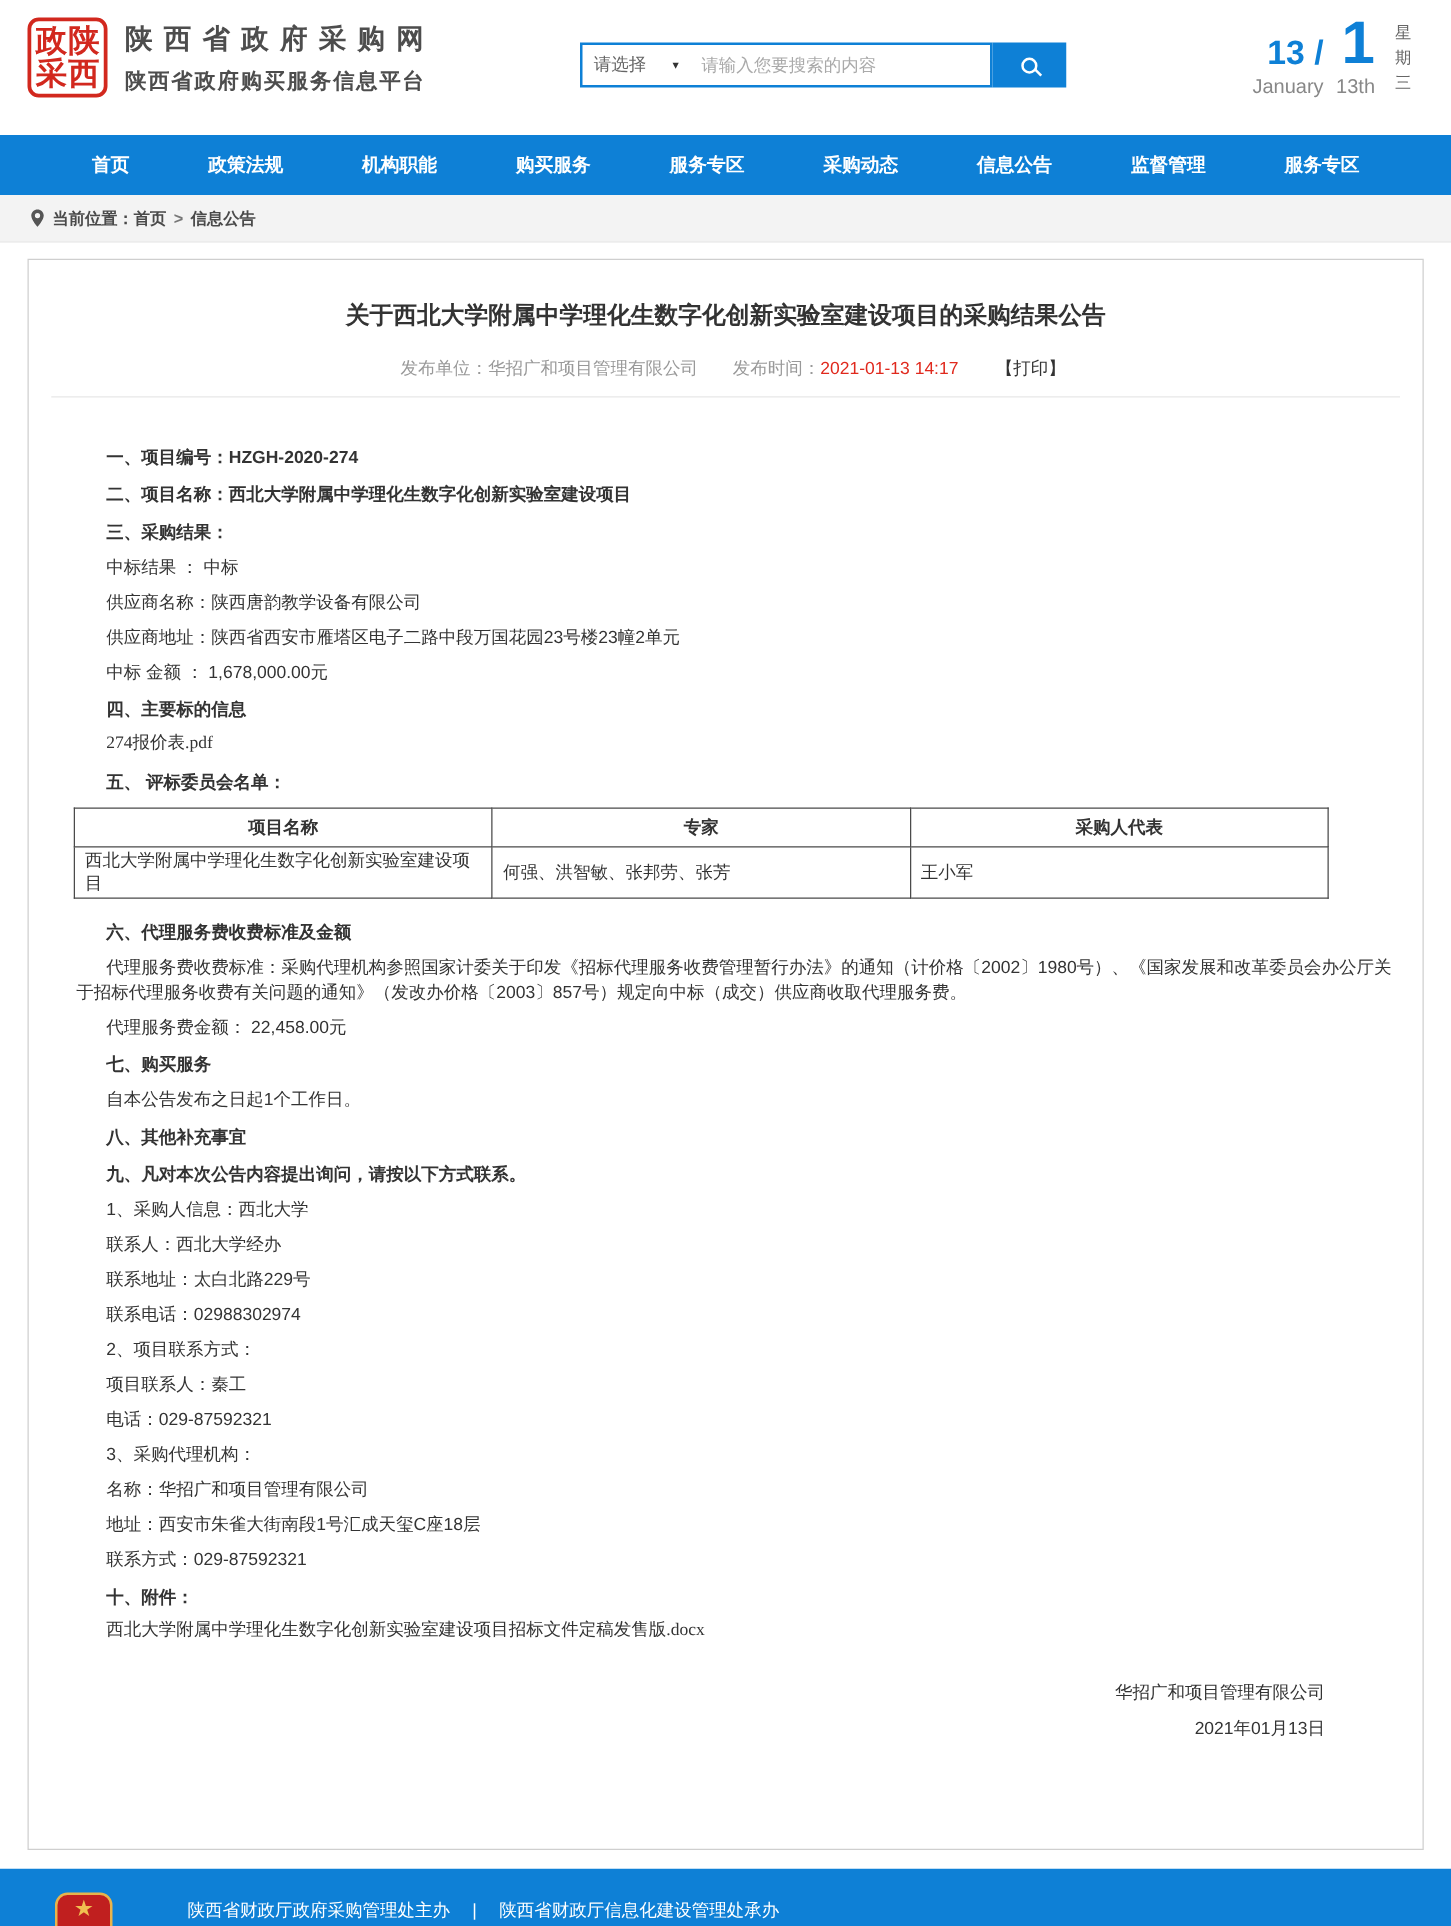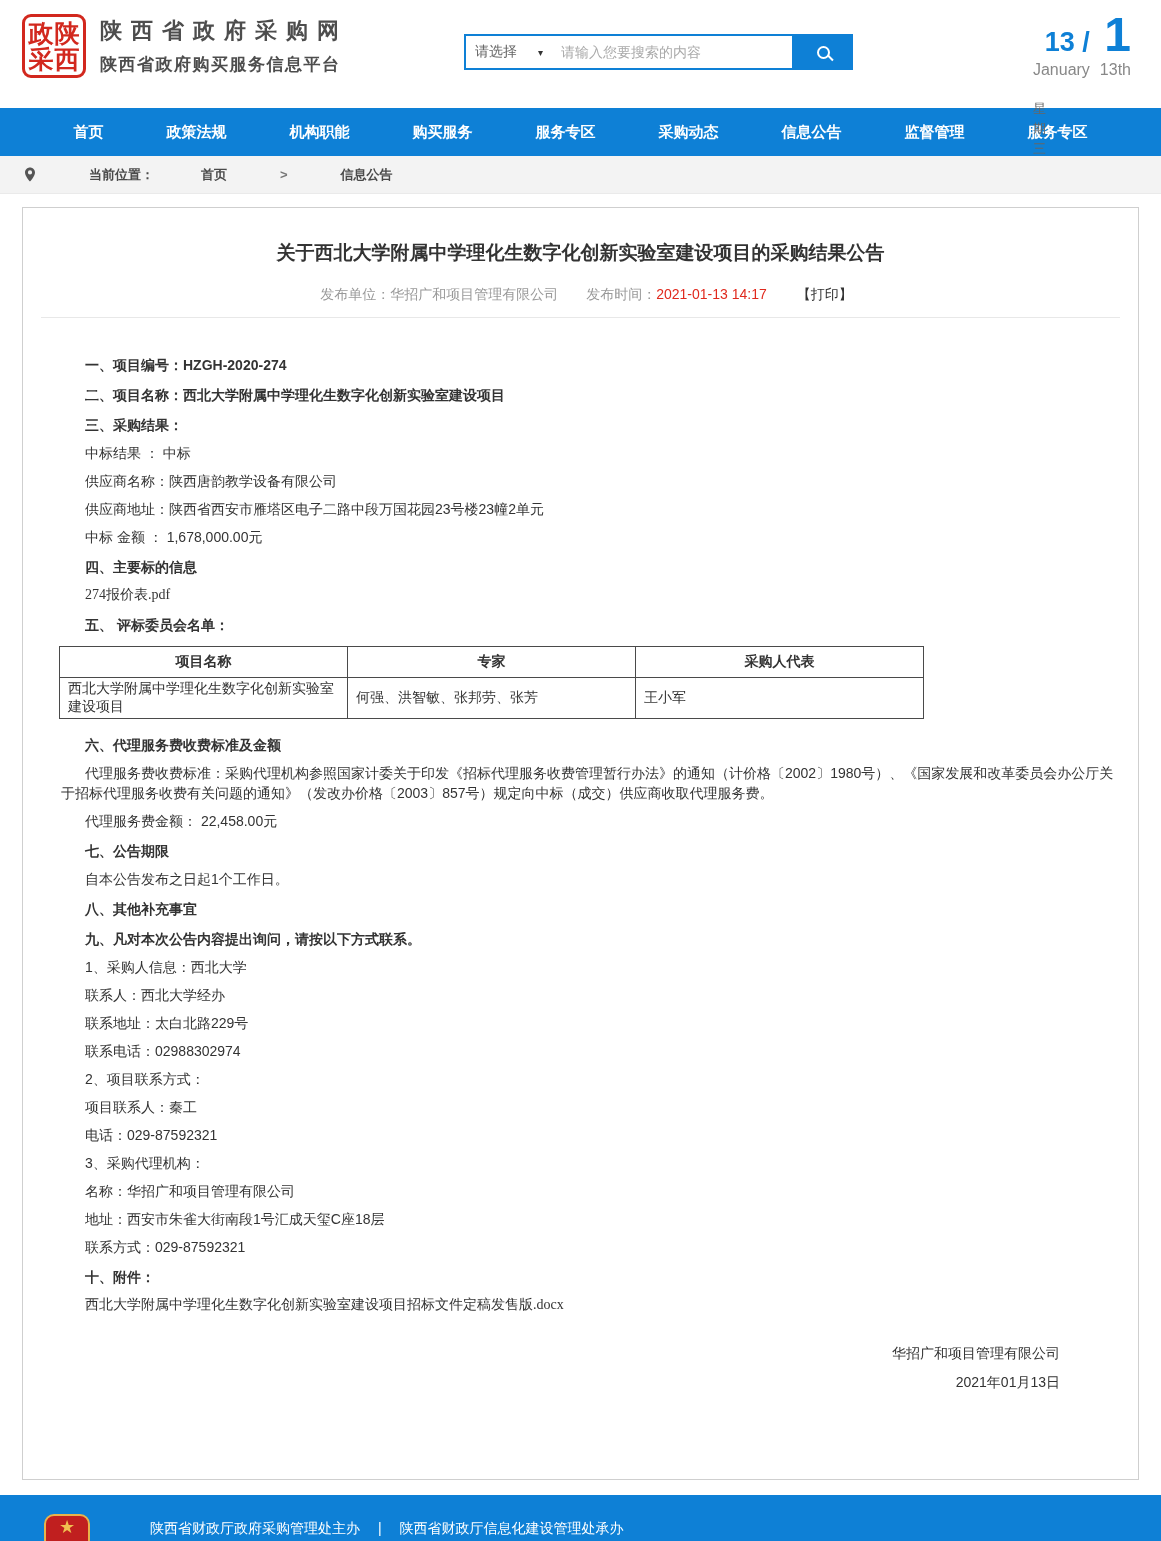--- a/index.html
+++ b/index.html
@@ -34,50 +34,50 @@
     padding:0 9px;font-size:14px;color:#666;cursor:pointer;}
   .search-select .caret{font-size:10px;color:#333;}
   .search-input{flex:1;border:none;outline:none;font-size:14px;color:#333;padding:0 9px;min-width:0;}
   .search-input::placeholder{color:#aaa;}
   .search-btn{width:59px;background:var(--primary);border:none;cursor:pointer;
     display:flex;align-items:center;justify-content:center;}
   .mag-icon{position:relative;width:13px;height:13px;border:2px solid #fff;border-radius:50%;display:inline-block;}
   .mag-icon::after{content:"";position:absolute;width:7px;height:2px;background:#fff;
     transform:rotate(45deg);right:-6px;bottom:-2px;}
   
-  .date-block{position:absolute;right:30px;top:12px;display:flex;gap:16px;align-items:flex-start;flex-direction:column;}
+  .date-block{position:absolute;right:30px;top:12px;display:flex;gap:16px;align-items:flex-start;}
   .date-cols{display:flex;gap:10px;align-items:flex-end;}
   .date-col{display:flex;flex-direction:column;align-items:flex-end;}
   .dn{font-size:27px;font-weight:bold;color:var(--primary);line-height:1.1;}
   .dbig{font-size:48px;font-weight:bold;color:var(--primary);line-height:0.95;}
   .de{font-size:16px;color:#888;margin-top:3px;}
   .weekday{width:15px;font-size:13px;color:#666;line-height:1.55;word-break:break-all;margin-top:4px;}
   
   .main-nav{height:48px;background:var(--primary);display:flex;align-items:center;
     justify-content:space-around;padding:0 42px;}
   .nav-item{color:#fff;font-size:15px;font-weight:bold;cursor:pointer;white-space:nowrap;}
   
   .breadcrumb-bar{height:38px;background:#f3f3f3;border-bottom:1px solid #eaeaea;
-    display:flex;align-items:center;padding:0 24px;font-size:13px;font-weight:bold;color:#4a4a4a;gap:47px;}
+    display:flex;align-items:center;padding:0 24px;font-size:13px;font-weight:bold;color:#4a4a4a;}
   .breadcrumb-bar .pin{display:inline-flex;margin-right:6px;}
   .crumb{cursor:pointer;}
   .crumb-sep{margin:0 6px;color:#777;}
   
   .card{margin:13px 22px 15px;border:1px solid #cfcfcf;background:#fff;min-height:1273px;padding-bottom:44px;}
   .article-title{text-align:center;font-size:19px;font-weight:bold;color:#333;margin:32px 40px 0;line-height:1.4;}
   .pub-line{text-align:center;font-size:14px;color:#999;margin:19px 0 13px;}
   .pub-seg{margin:0 12px;}
   .pub-time{color:var(--time-red);}
   .print-btn{color:#333;cursor:pointer;margin-left:14px;}
   .title-divider{border-bottom:1px solid #e8e8e8;margin:0 18px;}
   .article-body{padding:27px 24px 0 38px;font-size:14px;color:#333;}
   .line{margin:0 0 8px;line-height:20px;text-indent:24px;}
   .line.heading{font-weight:bold;margin-top:10px;}
   .line.link{cursor:pointer;font-family:Liberation Serif, serif;}
-  .committee-table{width:865px;margin:11px 0 16px -2px;border-collapse:collapse;font-size:14px;color:#333;}
+  .committee-table{width:1004px;margin:11px 0 16px -2px;border-collapse:collapse;font-size:14px;color:#333;}
   .committee-table th,.committee-table td{border:1px solid #4a4a4a;height:31px;padding:2px 8px;}
   .committee-table th{font-weight:bold;text-align:center;width:33.33%;}
   .committee-table td{text-align:left;}
   .signature{text-align:right;padding-right:78px;font-size:14px;color:#333;margin-top:28px;}
   .sig-line{margin:0 0 9px;line-height:20px;}
   
   .site-footer{position:relative;height:46px;background:var(--primary);overflow:hidden;}
   .footer-emblem{position:absolute;left:44px;top:19px;width:46px;height:54px;
     background:#c01f1f;border:2px solid #e8b34b;border-radius:10px 10px 20px 20px;
     display:flex;align-items:flex-start;justify-content:center;color:#f0c050;font-size:18px;line-height:1.3;}
@@ -189,21 +189,21 @@
           <tr>
             <td>西北大学附属中学理化生数字化创新实验室建设项目</td>
             <td>何强、洪智敏、张邦劳、张芳</td>
             <td>王小军</td>
           </tr>
         </tbody>
       </table>
       <p class="line heading">六、代理服务费收费标准及金额</p>
       <p class="line text">代理服务费收费标准：采购代理机构参照国家计委关于印发《招标代理服务收费管理暂行办法》的通知（计价格〔2002〕1980号）、《国家发展和改革委员会办公厅关于招标代理服务收费有关问题的通知》（发改办价格〔2003〕857号）规定向中标（成交）供应商收取代理服务费。</p>
       <p class="line text">代理服务费金额： 22,458.00元</p>
-      <p class="line heading">七、公告期限</p>
+      <p class="line heading">七、购买服务</p>
       <p class="line text">自本公告发布之日起1个工作日。</p>
       <p class="line heading">八、其他补充事宜</p>
       <p class="line heading">九、凡对本次公告内容提出询问，请按以下方式联系。</p>
       <p class="line text">1、采购人信息：西北大学</p>
       <p class="line text">联系人：西北大学经办</p>
       <p class="line text">联系地址：太白北路229号</p>
       <p class="line text">联系电话：02988302974</p>
       <p class="line text">2、项目联系方式：</p>
       <p class="line text">项目联系人：秦工</p>
       <p class="line text">电话：029-87592321</p>

